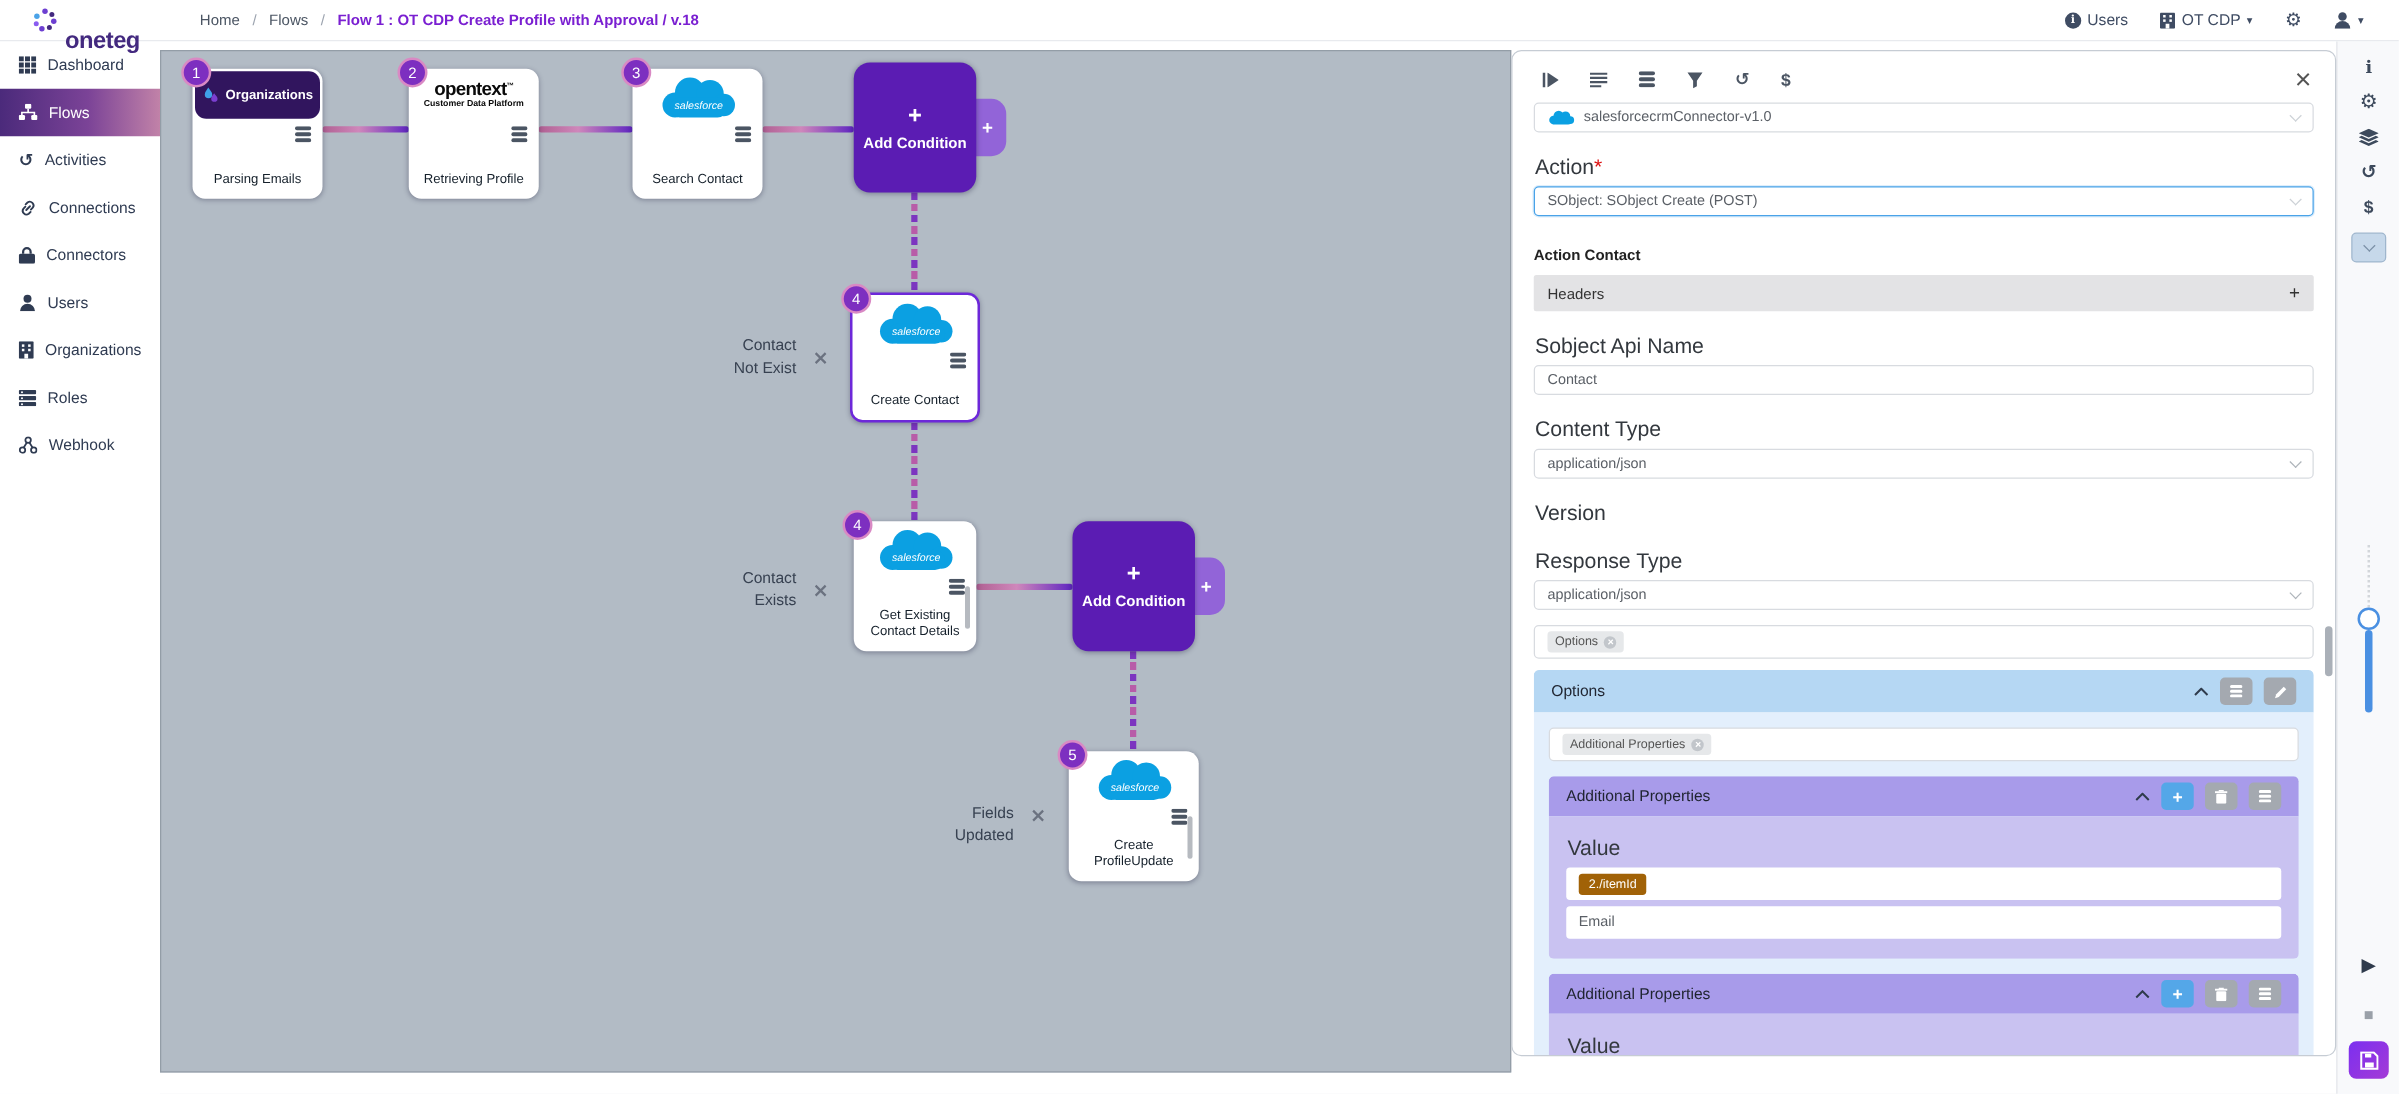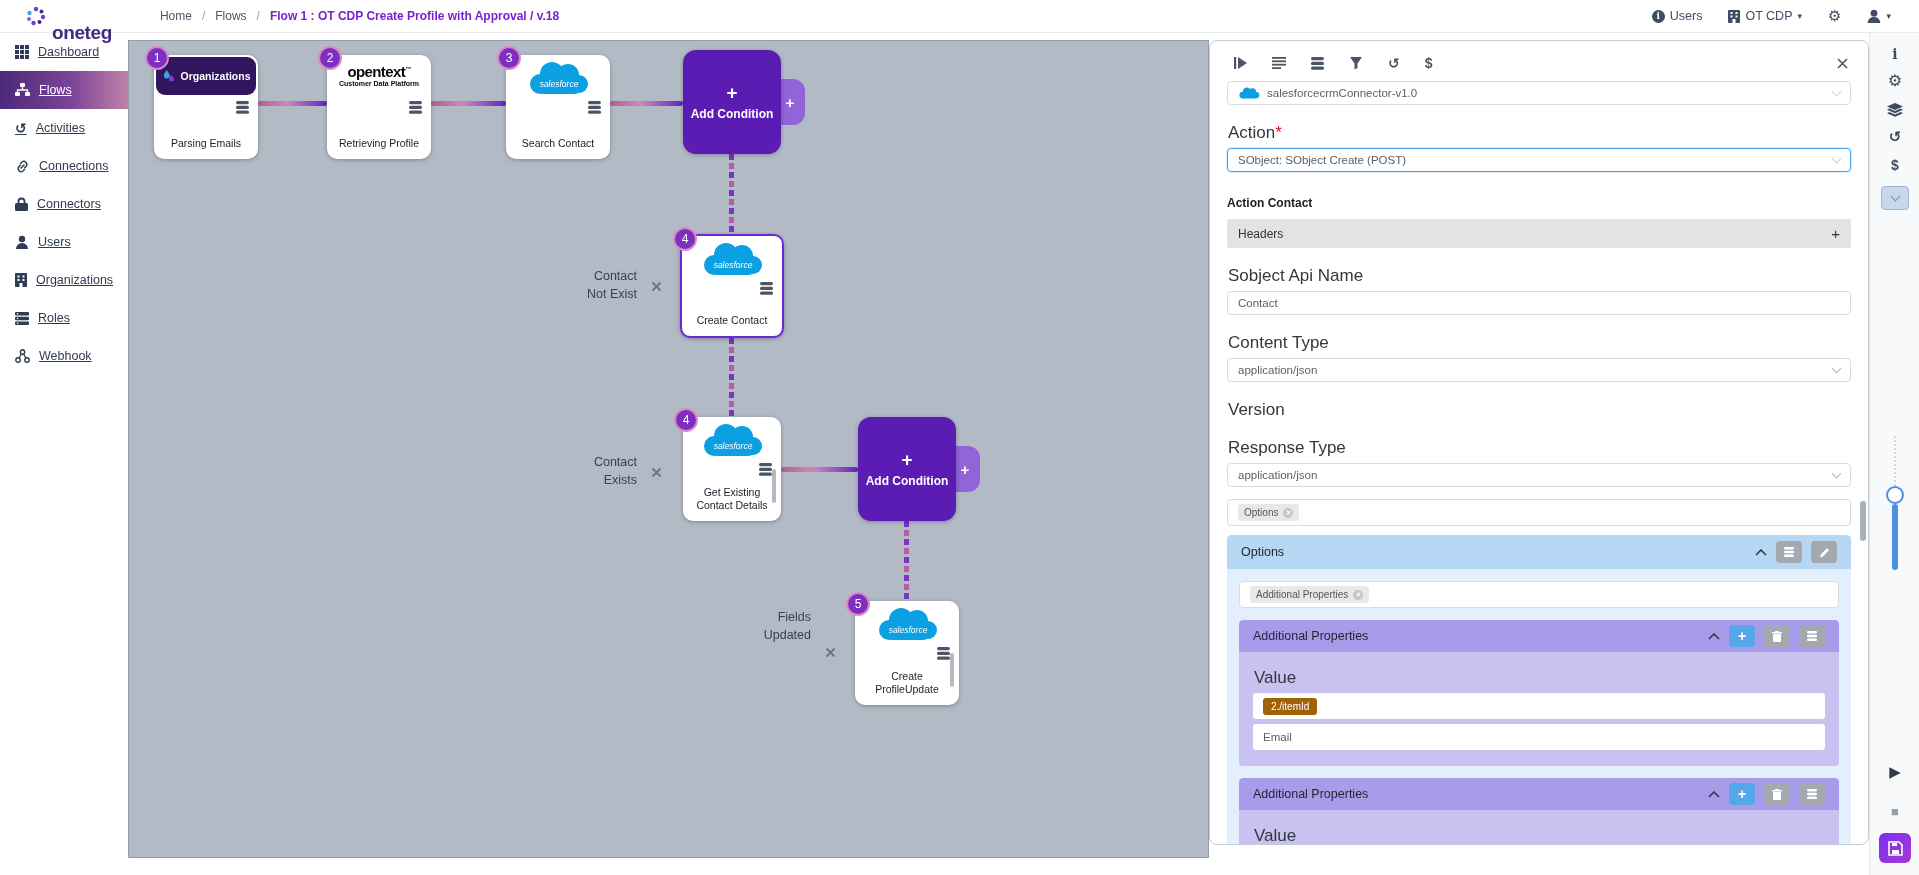--- a/index.html
+++ b/index.html
@@ -17,21 +17,21 @@
   #topbar-right { margin-left:auto; display:flex; align-items:center; gap:26px; margin-right:28px; color:#3f4c63; font-size:12.5px; }
   .tb-item { display:flex; align-items:center; gap:5px; cursor:pointer; font-weight:500; }
   .info-circle { width:13px; height:13px; border-radius:50%; background:#3f4c63; color:#fff;
     font-size:9px; font-weight:bold; display:flex; align-items:center; justify-content:center; font-family:"DejaVu Serif",serif; }
   .caret { font-size:9px; color:#3f4c63; }
   .glyph-gear { font-size:15px; }
 
   
   #sidebar { position:absolute; left:0; top:33px; width:128px; height:842px; background:#fff; z-index:40; }
   .side-item { height:38px; display:flex; align-items:center; gap:9px; padding-left:15px;
-    font-size:12.5px; color:#2f3b52; font-weight:500; cursor:pointer;text-decoration:underline; }
+    font-size:12.5px; color:#2f3b52; font-weight:500; cursor:pointer; }
   .side-item svg, .side-item .txt-icon { color:#2f3b52; flex:0 0 auto; }
   .side-item.active { background:linear-gradient(90deg,#4b2a7b 0%,#7b4397 55%,#c182a8 100%); color:#fff; }
   .side-item.active svg, .side-item.active .txt-icon { color:#fff; }
   .txt-icon { font-size:14px; font-weight:bold; line-height:1; }
   #collapse-btn { position:absolute; left:53px; top:807px; cursor:pointer; }
 
   
   #canvas { position:absolute; left:128px; top:40px; width:1081px; height:818px;
     background:#b2bbc5; border:1px solid #939da7; z-index:10; }
   .card { position:absolute; width:104px; height:104px; background:#fff; border-radius:10px;
@@ -419,21 +419,21 @@
   </div>
 
   <div class="plus-tab" style="left:821px;top:405px;">
       <span>+</span>
     </div>
   <div class="addc" style="left:729px;top:376px;">
     <span class="plus">+</span>
     <span class="alabel">Add Condition</span>
   </div>
 
-  <div class="cond" style="left:594px;top:567px;">
+  <div class="cond" style="left:594px;top:600px;">
     <div>Fields</div>
     <div>Updated</div>
   </div>
   <svg class="cond-x" style="left:696px;top:606px;" width="11" height="11">
       <path d="M1.5 1.5l8 8M9.5 1.5l-8 8" stroke="#6b7280" stroke-width="1.8"></path>
     </svg>
 
   <div class="card" style="left:726px;top:560px;">
     <div class="badge">5</div>
     <svg class="sf-cloud" width="64" height="36" viewBox="0 0 64 36">

